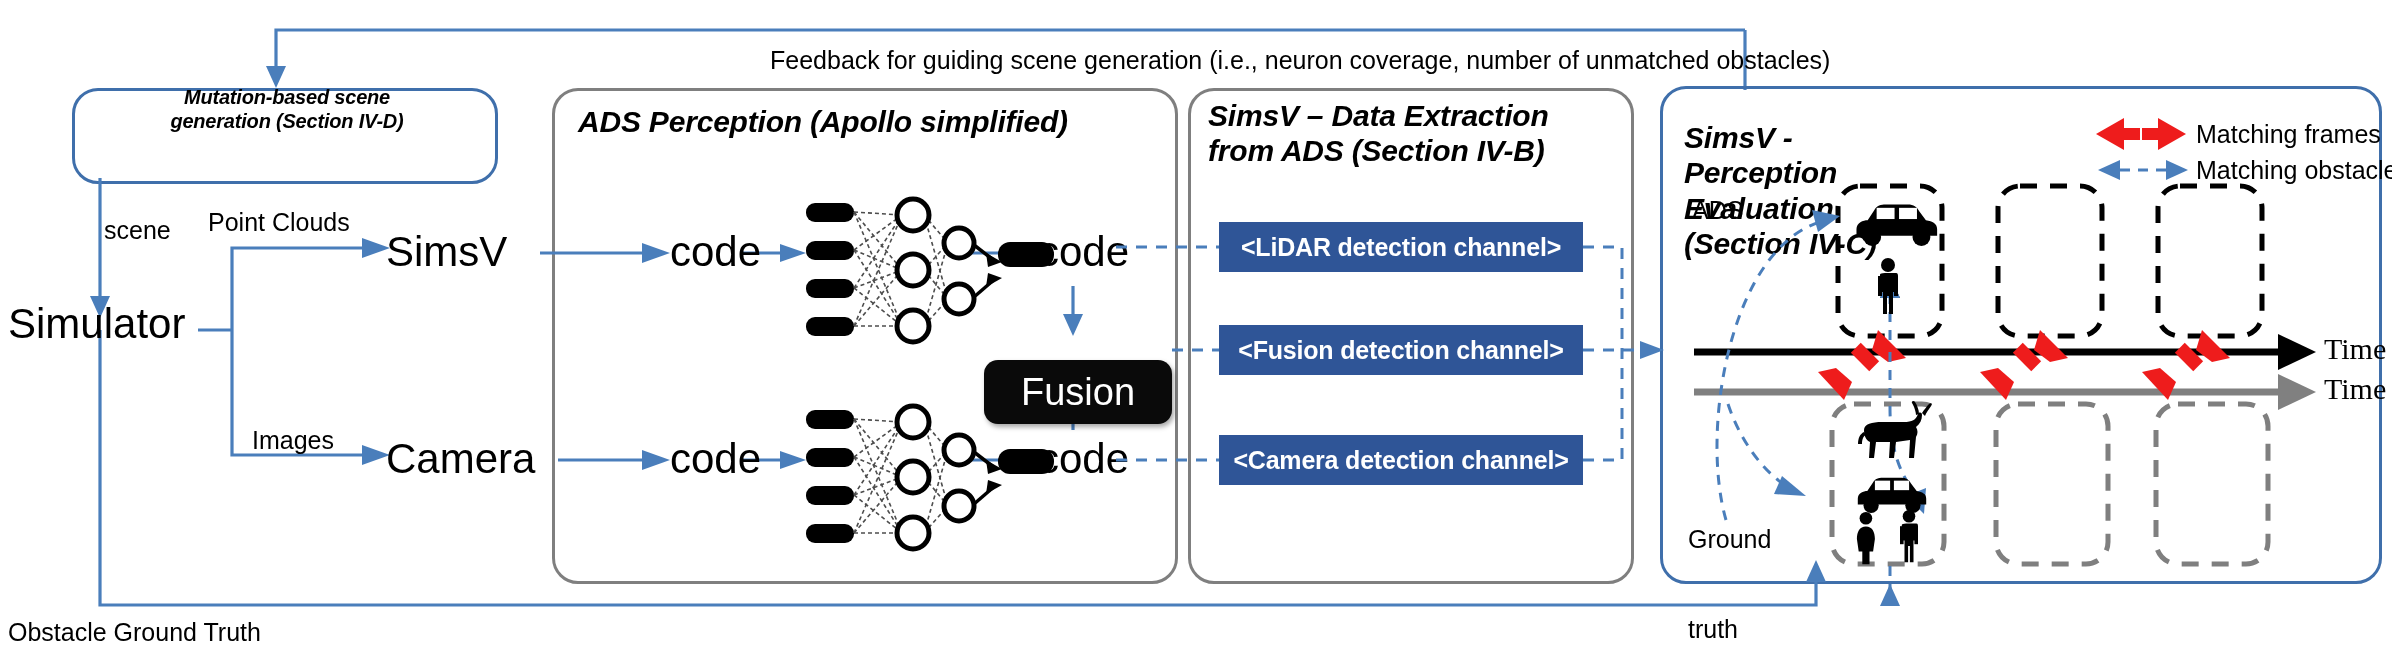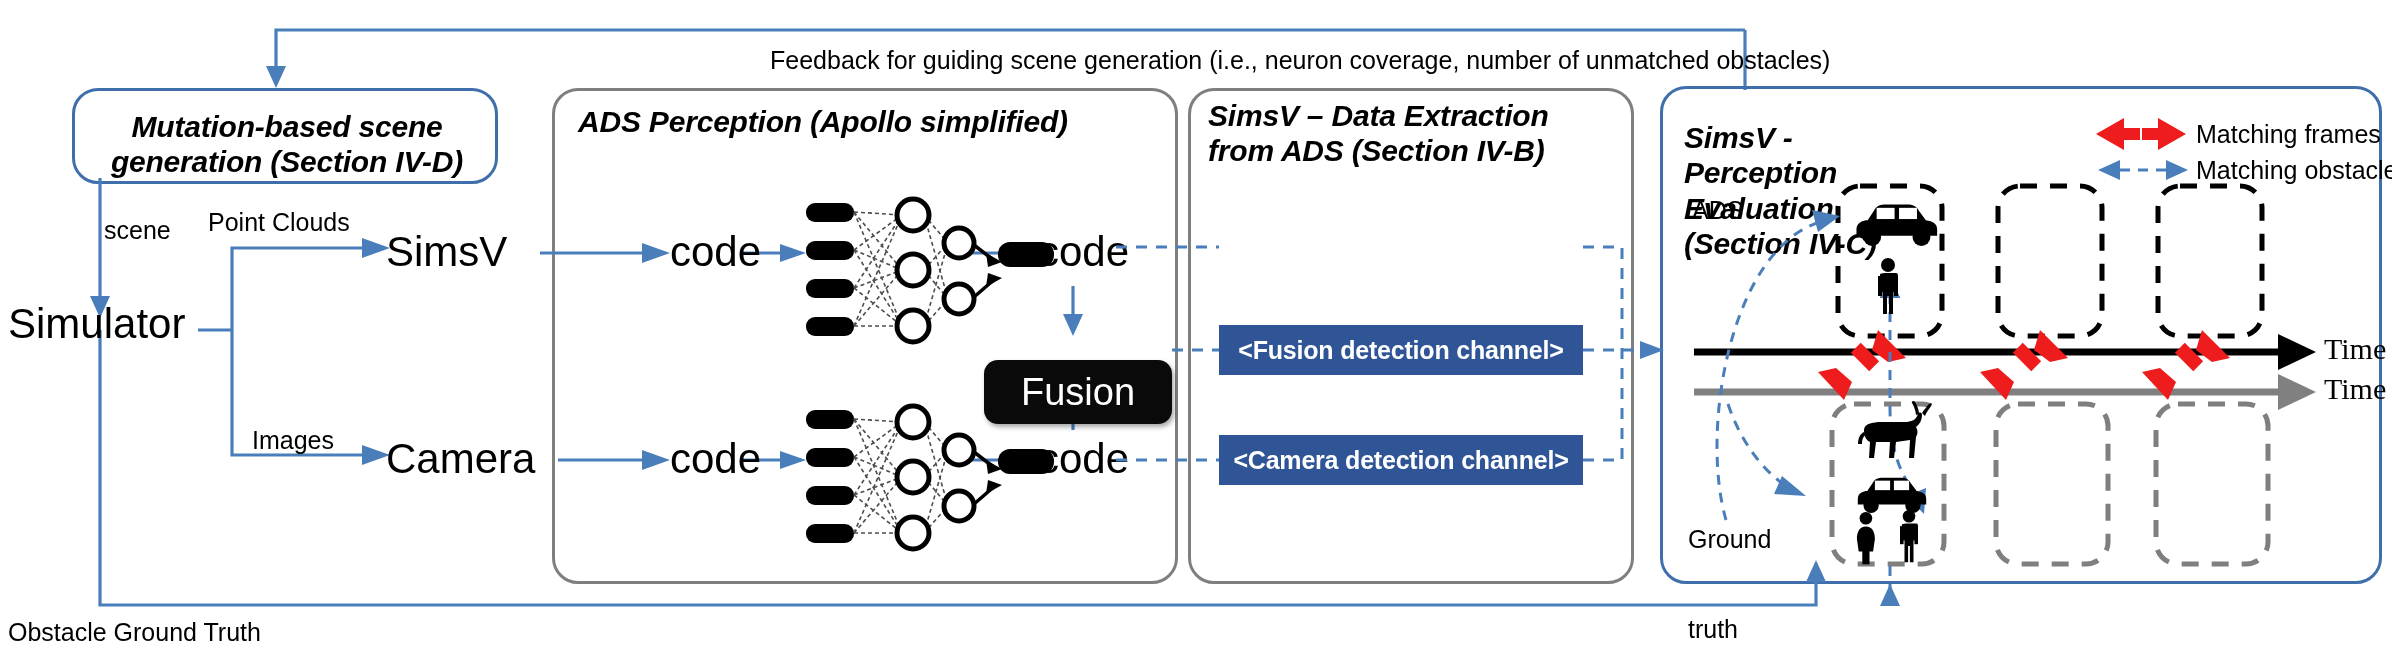--- a/index.html
+++ b/index.html
@@ -51,21 +51,21 @@
 <div id="stage">
 
   <svg width="2392" height="670">
     <path class="flow" d="M1745,30 L276,30 L276,72"></path>
     <polygon points="276,88 266,66 286,66" fill="#4a7ebb"></polygon>
     <path class="flow" d="M1745,30 L1745,90"></path>
   </svg>
   <div class="lbl small" style="left:770px;top:46px;">Feedback for guiding scene generation (i.e., neuron coverage, number of unmatched obstacles)</div>
 
   <div class="panel blue" style="left:72px;top:88px;width:420px;height:90px;"></div>
-  <div class="panel-title" style="left:92px;top:109px;width:390px;font-size:30px;text-align:center;">
+  <div class="panel-title" style="left:92px;top:86px;width:390px;font-size:20px;text-align:center;">
     <div>Mutation-based scene</div>
     <div>generation (Section IV-D)</div>
   </div>
 
   <div class="panel gray" style="left:552px;top:88px;width:620px;height:490px;"></div>
   <div class="panel-title" style="left:578px;top:104px;font-size:30px;">ADS Perception (Apollo simplified)</div>
 
   <div class="panel gray" style="left:1188px;top:88px;width:440px;height:490px;"></div>
   <div class="panel-title" style="left:1208px;top:98px;font-size:30px;line-height:1.18;">
     <div>SimsV – Data Extraction</div>
@@ -209,20 +209,21 @@
           <path d="M168,102 L190,83"></path>
       </g>
       <polygon points="196,67 180,58 182,72" fill="#000"></polygon>
       <polygon points="196,83 180,92 182,78" fill="#000"></polygon>
       <rect class="nn-bar" x="192" y="47" width="56" height="25" rx="12"></rect>
     </g>
   </svg>
 
   <div class="fusion" style="left:984px;top:332px;width:188px;height:64px;margin-top:28px;">Fusion</div>
 
+  <div class="chan" style="left:1219px;top:222px;width:364px;height:50px;">&lt;LiDAR detection channel&gt;</div>
   <div class="chan" style="left:1219px;top:325px;width:364px;height:50px;">&lt;Fusion detection channel&gt;</div>
   <div class="chan" style="left:1219px;top:435px;width:364px;height:50px;">&lt;Camera detection channel&gt;</div>
 
   <svg width="2392" height="670">
     <path class="flowdash" d="M1116,247 L1219,247"></path>
     <path class="flowdash" d="M1172,350 L1219,350"></path>
     <path class="flowdash" d="M1116,460 L1219,460"></path>
 
     <path class="flowdash" d="M1583,247 L1622,247 L1622,350"></path>
     <path class="flowdash" d="M1583,460 L1622,460 L1622,350"></path>

